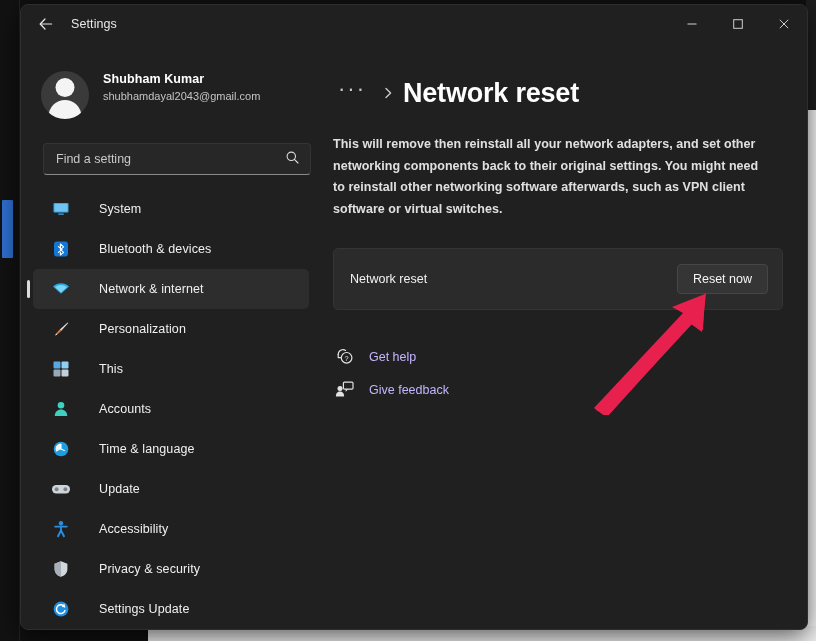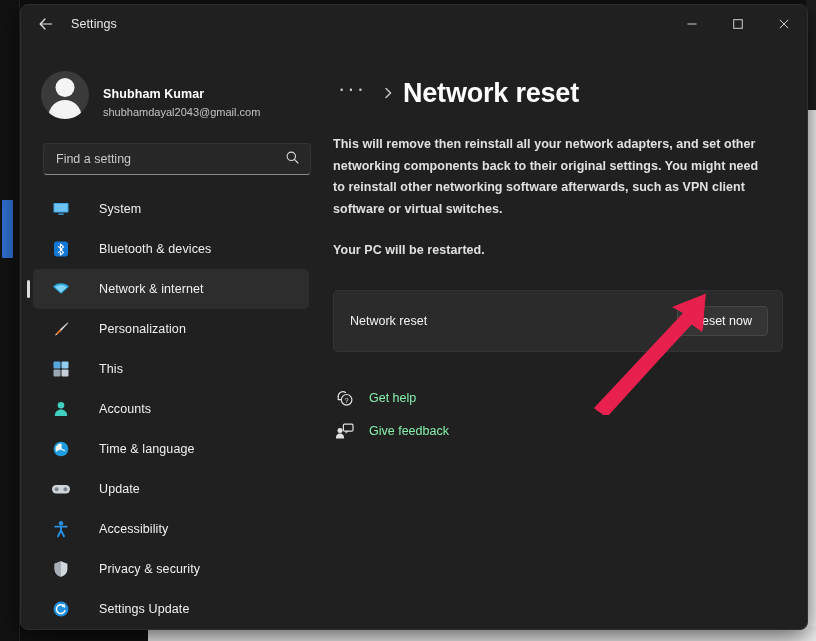--- a/index.html
+++ b/index.html
@@ -100,21 +100,21 @@
 
   
   #sidebar {
     width:300px;
     flex:0 0 300px;
     padding:0 0 0 0;
     background:#202020;
   }
   .account {
     display:flex;
-    align-items:flex-end;
+    align-items:flex-start;
     margin:22px 0 0 12px;
     padding:6px 8px;
     border-radius:5px;
     cursor:pointer;
     width:274px;
   }
   .avatar {
     width:48px; height:48px;
     border-radius:50%;
     background:#3a3a3a;
@@ -290,21 +290,21 @@
     border-radius:4px;
   }
   .link-ico {
     width:22px; height:22px;
     display:flex; align-items:center; justify-content:center;
     flex:0 0 22px;
   }
   .link-label {
     margin-left:14px;
     font-size:12.5px;
-    color:#86efac;
+    color:#c4b5fd;
   }
 
   
   #annot-arrow {
     position:absolute;
     left:590px; top:290px;
     width:130px; height:125px;
     pointer-events:none;
     z-index:50;
   }
@@ -507,21 +507,20 @@
         <span class="crumb-dots">···</span>
         <span class="crumb-sep">
           <svg width="14" height="14" viewBox="0 0 14 14">
             <path d="M5 2.6 L9.6 7 L5 11.4" fill="none" stroke="#c9c9c9" stroke-width="1.4" stroke-linecap="round" stroke-linejoin="round"></path>
           </svg>
         </span>
         <span class="page-title">Network reset</span>
       </div>
 
       <div class="desc">This will remove then reinstall all your network adapters, and set other networking components back to their original settings. You might need to reinstall other networking software afterwards, such as VPN client software or virtual switches.</div>
-      <div class="desc desc-2">Your PC will be restarted.</div>
 
       <div class="card">
         <span class="card-label">Network reset</span>
         <button class="reset-btn">Reset now</button>
       </div>
 
       <div class="links">
         <div class="linkrow">
           <span class="link-ico">
             <svg width="19" height="19" viewBox="0 0 19 19">

